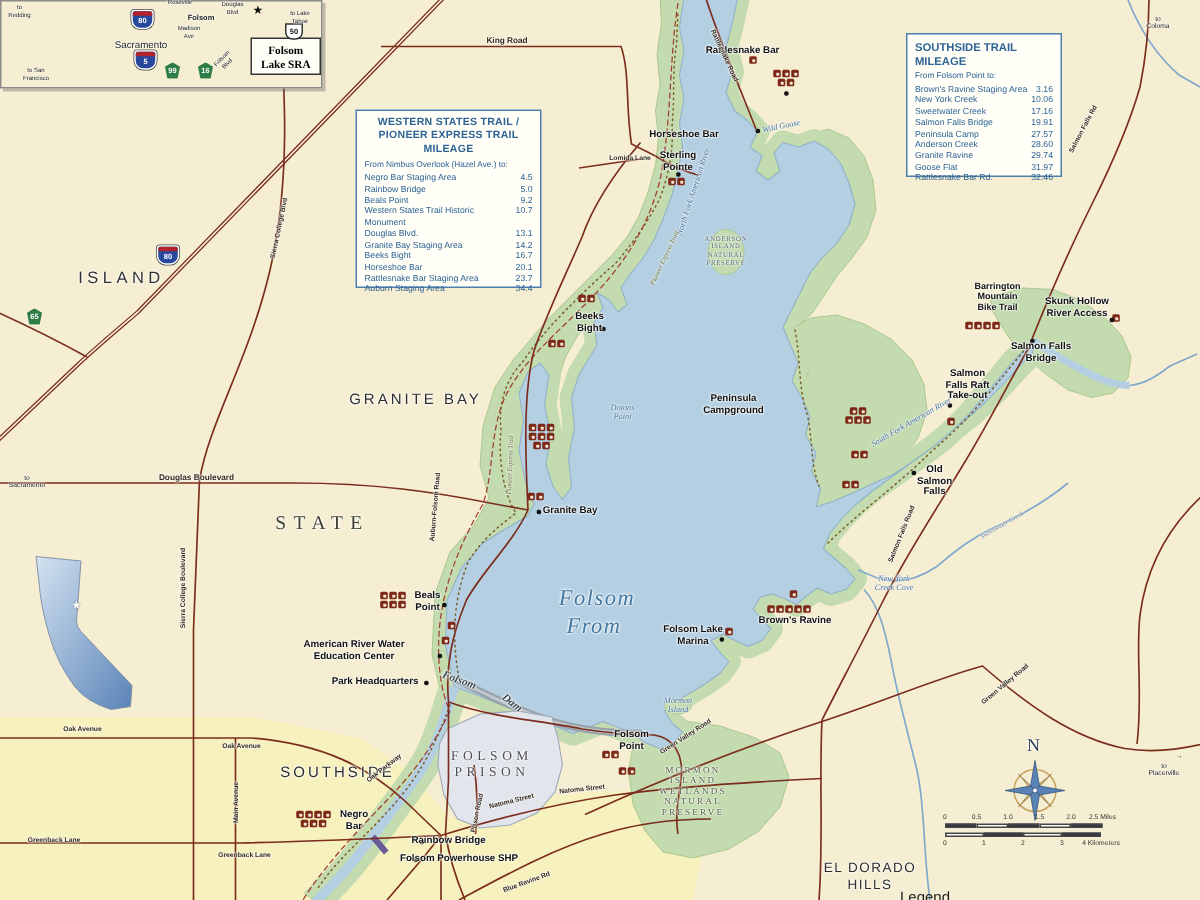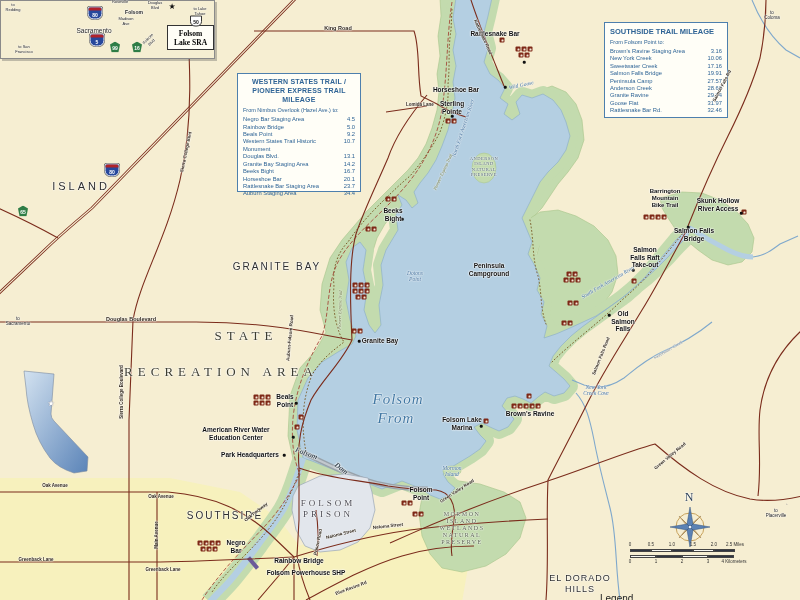--- a/index.html
+++ b/index.html
@@ -35,21 +35,21 @@
   .star-w{font-size:8px;color:#fff;text-shadow:0 0 1px #556;}
   .cn{font-family:"Liberation Serif",serif;font-size:12px;color:#2e4157;}
   .legend-lbl{font-size:10px;color:#222;}
   
   #inset{position:absolute;left:0;top:0;width:213px;height:57px;background:#f5eed2;
     border:1px solid #8a8a8a;box-shadow:2px 2px 0 rgba(90,90,90,.35);z-index:1;}
   
   .mbox{position:absolute;background:#fffef7;border:1px solid #4d7fad;z-index:8;
     color:#2f6496;padding:4px 5px;box-sizing:border-box;}
   #western-box{left:237px;top:73px;width:124px;height:119px;}
-  #southside-box{left:604px;top:22px;width:124px;height:96px;}
+  #southside-box{left:604px;top:22px;width:104px;height:96px;}
   .mtitle{font-size:7px;font-weight:bold;text-align:center;line-height:1.25;letter-spacing:.2px;}
   .mtitle-left{font-size:7.5px;font-weight:bold;text-align:left;}
   .msub{font-size:5.5px;margin:3px 0 3px 0;}
   .mrow{display:flex;justify-content:space-between;font-size:5.8px;line-height:1.28;}
   .mrow .mval{text-align:right;}
   
   .shield{position:absolute;z-index:4;display:flex;align-items:center;justify-content:center;
     font-weight:bold;transform:translate(-50%,-50%);}
   .sh-interstate{width:13px;height:11px;background:#27489c;color:#fff;font-size:5px;
     border-radius:2px 2px 6px 6px;border:.5px solid #fff;box-shadow:0 0 0 .5px #444;}
@@ -319,22 +319,21 @@
     </div>
 
 <div id="legend-wrap"><span class="legend-lbl">Legend</span></div>
 
 <div id="label-layer">
       <div class="lbl region-lg" style="left: 81px; top: 186px;">ISLAND</div>
       <div class="lbl region" style="left: 277px; top: 267px;">GRANITE BAY</div>
       <div class="lbl region" style="left: 225px; top: 516px;">SOUTHSIDE</div>
       <div class="lbl region-sm" style="left: 580px; top: 584px;">EL DORADO
 HILLS</div>
-      <div class="lbl title-serif" style="left: 215px; top: 336px; margin-left: 31px;">STATE</div>
-      <div class="lbl title-serif" style="left: 221px; top: 372px;">RECREATION AREA</div>
+      <div class="lbl title-serif" style="left: 215px; top: 348px;">STATE</div>
       <div class="lbl prison" style="left: 328px; top: 509px;">FOLSOM
 PRISON</div>
       <div class="lbl preserve" style="left: 462px; top: 529px;">MORMON
 ISLAND
 WETLANDS
 NATURAL
 PRESERVE</div>
       <div class="lbl preserve-sm" style="left: 484px; top: 167px;">ANDERSON
 ISLAND
 NATURAL

